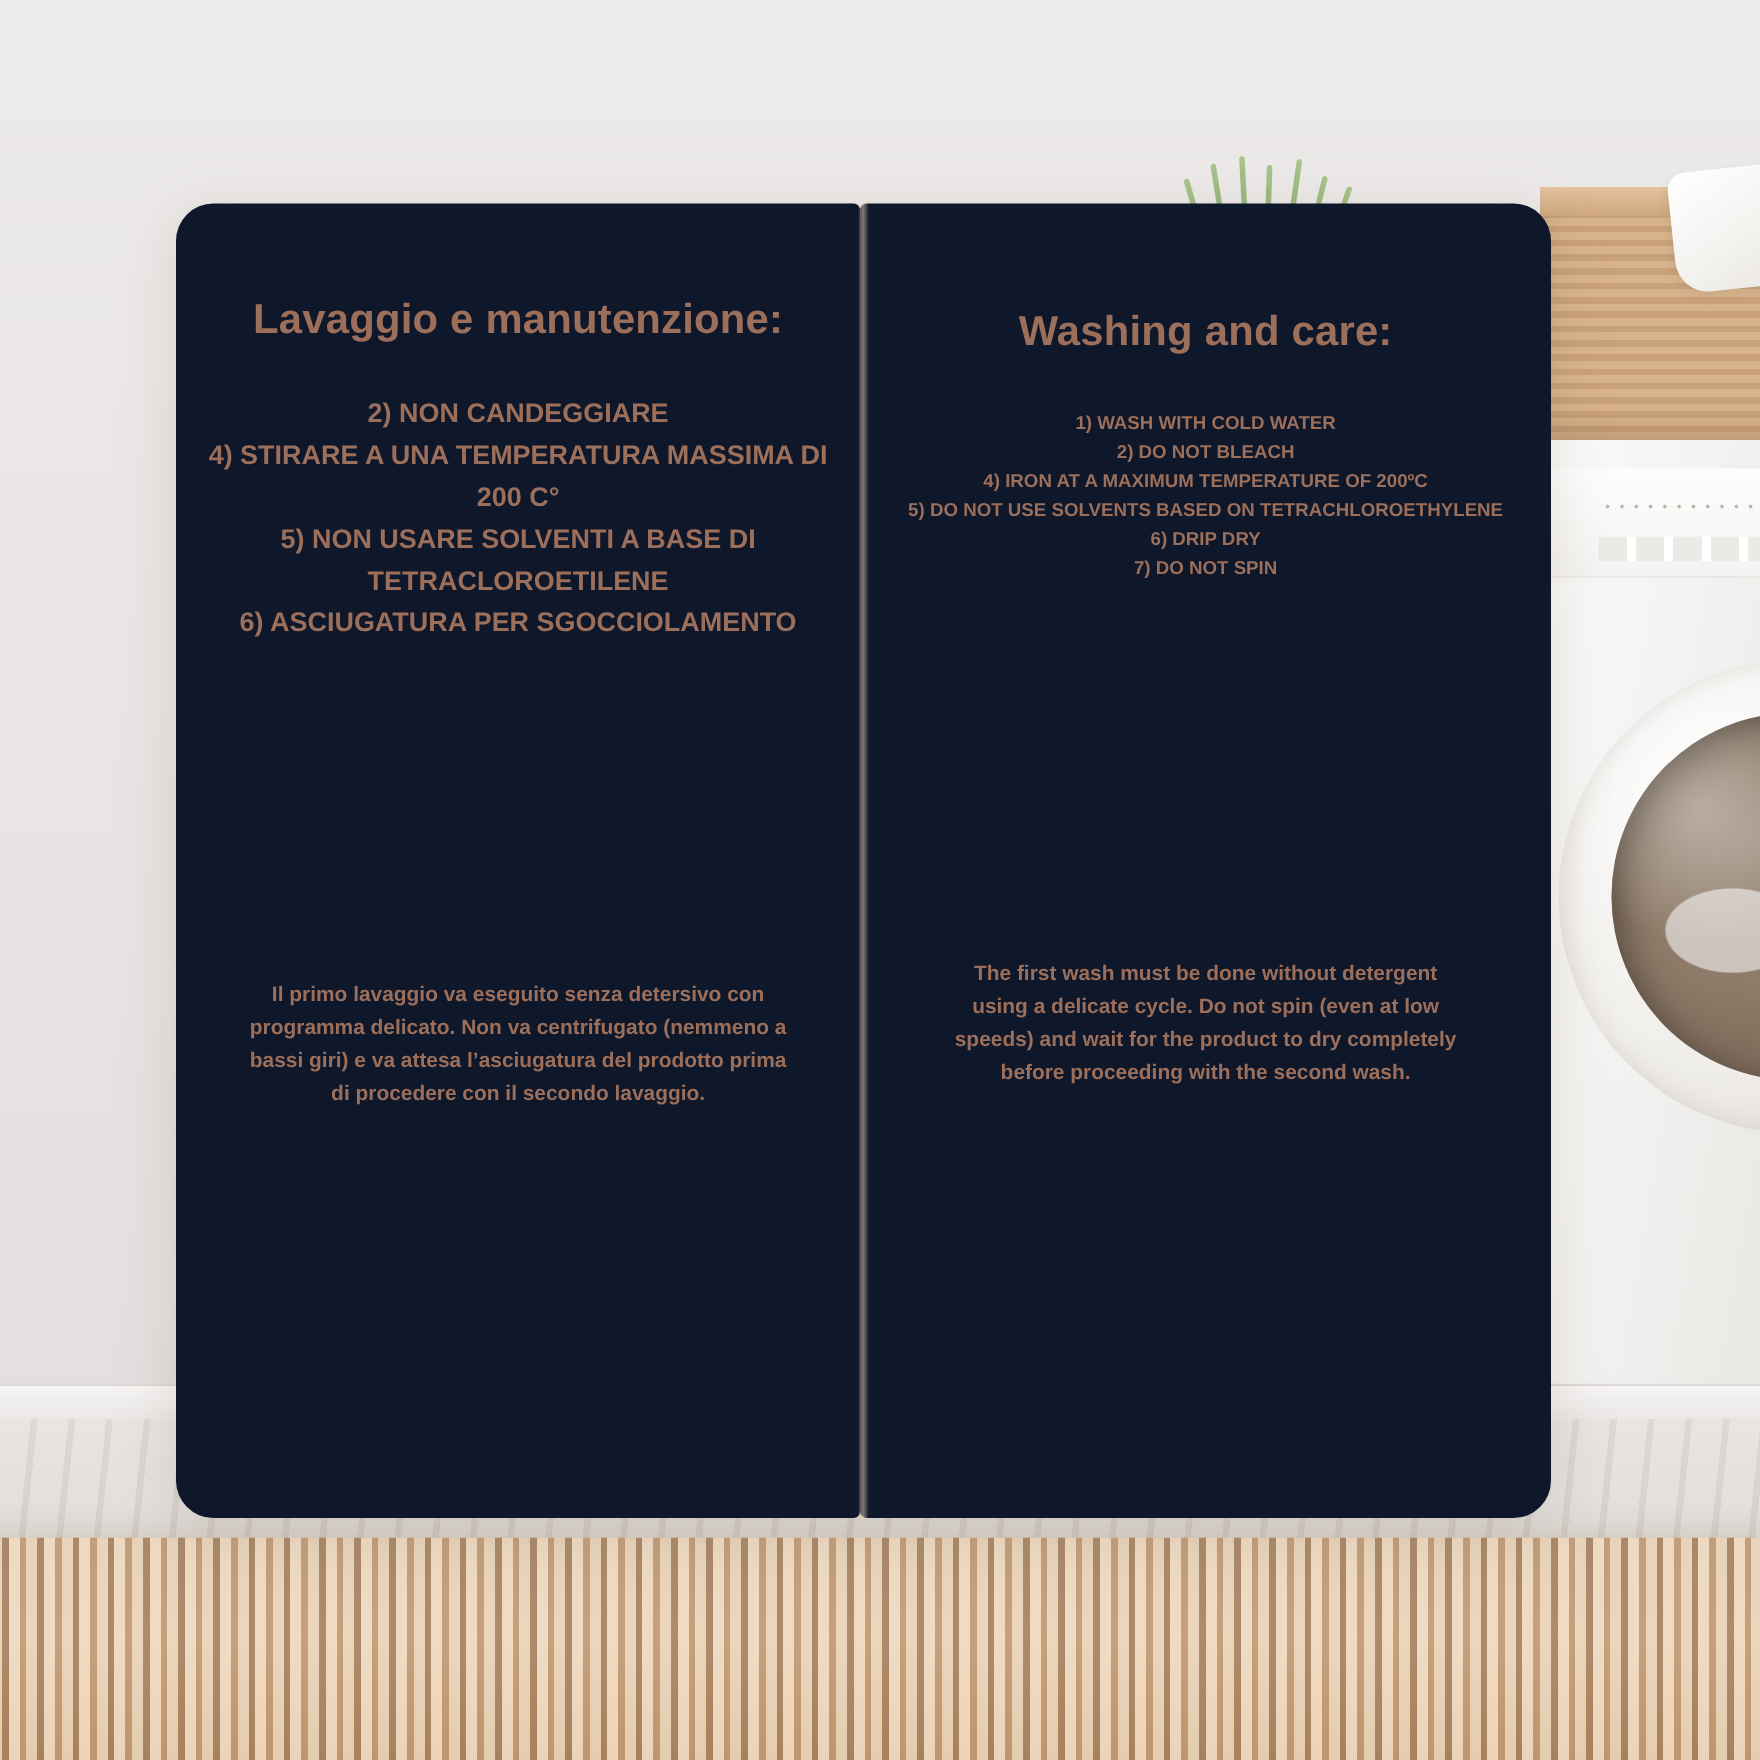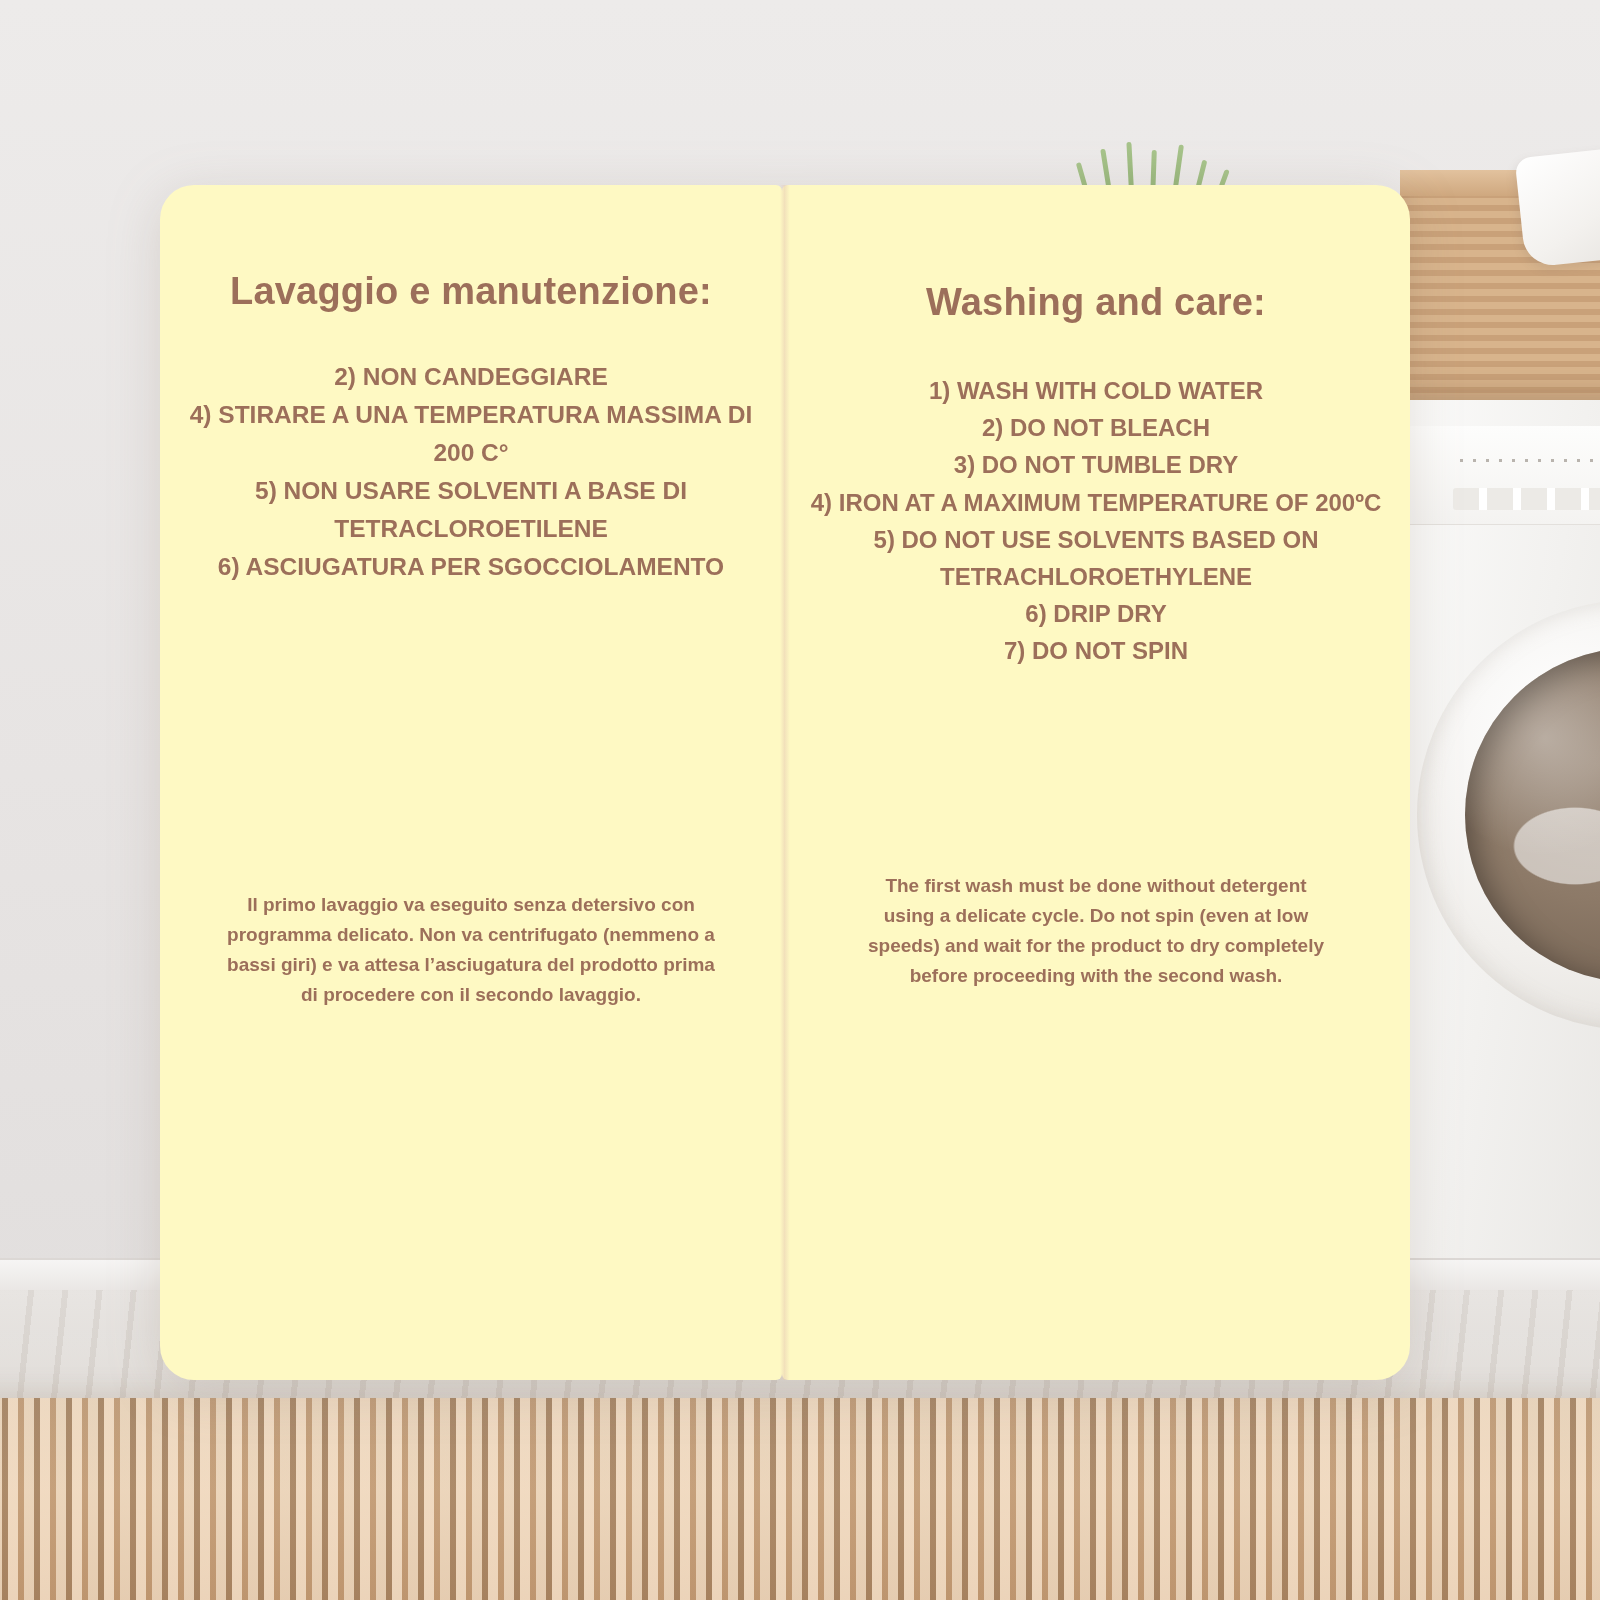--- a/index.html
+++ b/index.html
@@ -145,21 +145,21 @@
 
   
   #card-wrap {
     position: absolute;
     left: 160px; top: 185px;
     width: 1250px; height: 1195px;
     display: flex;
     filter: drop-shadow(0 10px 26px rgba(120,100,85,0.18));
   }
   .card-page {
-    background: #fef9c3;
+    background: #0f172a;
     box-sizing: border-box;
     position: relative;
   }
   .page-left {
     width: 622px;
     border-radius: 34px 6px 6px 34px;
   }
   .page-right {
     width: 628px;
     border-radius: 6px 34px 34px 6px;
@@ -194,21 +194,21 @@
     font-weight: bold;
   }
   .page-left .steps {
     margin-top: 45px;
     font-size: 24.5px;
     line-height: 1.55;
     padding: 0 28px;
   }
   .page-right .steps {
     margin-top: 48px;
-    font-size: 24px;
+    font-size: 17px;
     line-height: 1.55;
     padding: 0 12px;
   }
   .steps li { margin: 0; }
 
   .note {
     text-align: center;
     color: #9c6f5a;
     font-weight: bold;
     font-size: 19px;
@@ -277,21 +277,20 @@
       <li>6) ASCIUGATURA PER SGOCCIOLAMENTO</li>
     </ul>
     <div class="note">Il primo lavaggio va eseguito senza detersivo con programma delicato. Non va centrifugato (nemmeno a bassi giri) e va attesa l’asciugatura del prodotto prima di procedere con il secondo lavaggio.</div>
   </div>
 
   <div class="card-page page-right">
     <div class="heading">Washing and care:</div>
     <ul class="steps">
       <li>1) WASH WITH COLD WATER</li>
       <li>2) DO NOT BLEACH</li>
-      <li>3) DO NOT TUMBLE DRY</li>
       <li>4) IRON AT A MAXIMUM TEMPERATURE OF 200ºC</li>
       <li>5) DO NOT USE SOLVENTS BASED ON TETRACHLOROETHYLENE</li>
       <li>6) DRIP DRY</li>
       <li>7) DO NOT SPIN</li>
     </ul>
     <div class="note">The first wash must be done without detergent using a delicate cycle. Do not spin (even at low speeds) and wait for the product to dry completely before proceeding with the second wash.</div>
   </div>
 
   <div class="gutter"></div>
 </div>

